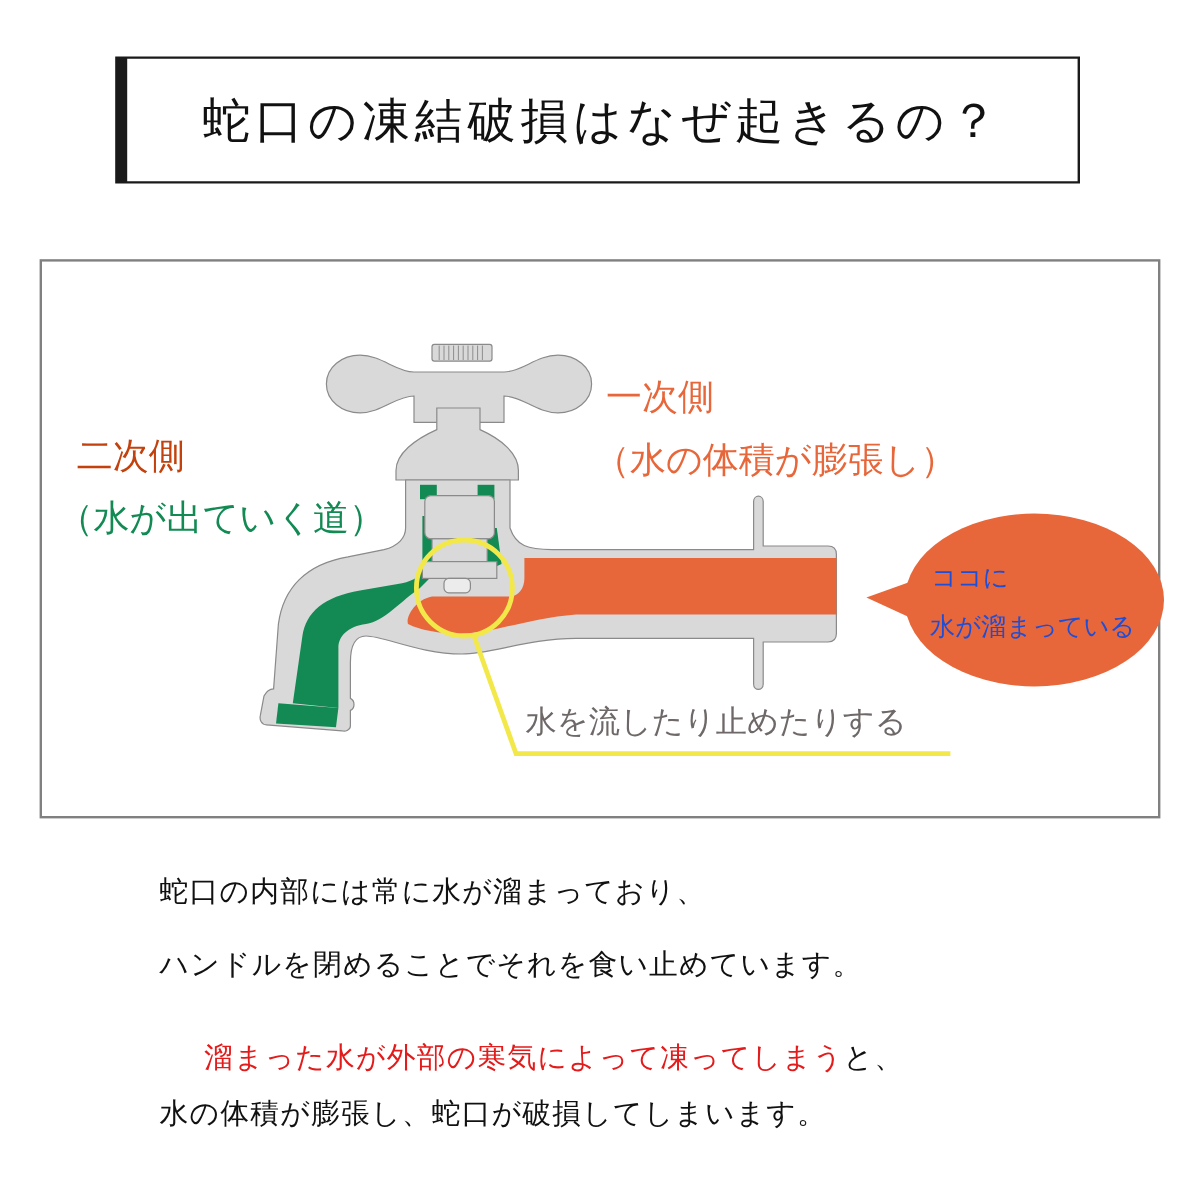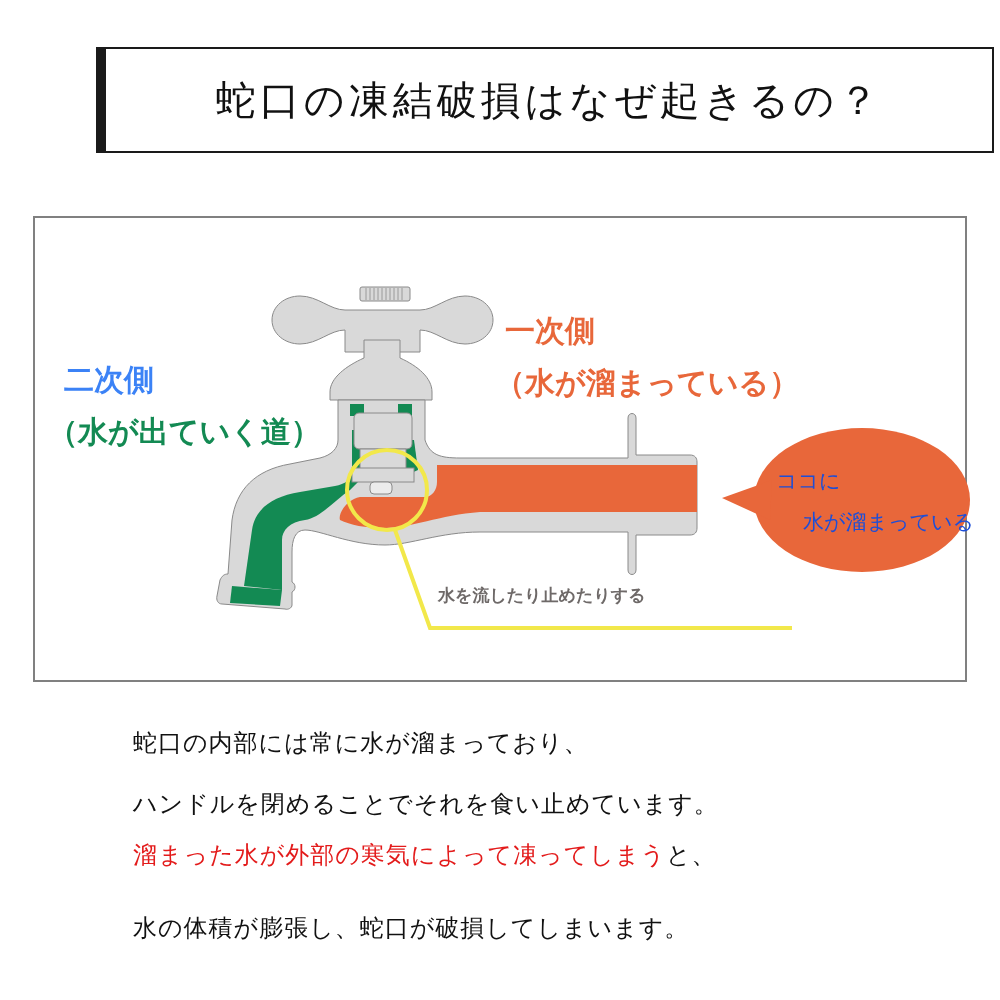--- a/index.html
+++ b/index.html
@@ -1,46 +1,46 @@
 <!DOCTYPE html>
 <html><head>
 <meta charset="utf-8">
 <style>
   html, body { margin: 0; padding: 0; background: #ffffff; }
   body { width: 1000px; height: 1000px; position: relative; overflow: hidden;
          font-family: "DejaVu Sans", "Liberation Sans", sans-serif; }
 
   .title-box {
-    position: absolute; left: 96px; top: 47px; width: 898px; height: 106px;
+    position: absolute; left: 96px; top: 47px; width: 804px; height: 106px;
     box-sizing: border-box; border: 2px solid #1a1a1a; border-left: 10px solid #1a1a1a;
     display: flex; align-items: center; justify-content: center; background: #fff;
   }
   .title-text { font-size: 40px; color: #111; letter-spacing: 4px; font-weight: normal; }
 
   .diagram-frame {
     position: absolute; left: 33px; top: 216px; width: 934px; height: 466px;
     box-sizing: border-box; border: 2px solid #808080; background: #fff;
   }
   .diagram-svg { position: absolute; left: 0; top: 0; }
 
-  .label { position: absolute; font-weight: bold; white-space: nowrap; }
-  .label-secondary-title { left: 64px; top: 360px; font-size: 30px; color: #3b82f6; }
+  .label { position: absolute; font-weight: normal; white-space: nowrap; }
+  .label-secondary-title { left: 64px; top: 360px; font-size: 30px; color: #c2410c; }
   .label-secondary-sub   { left: 48px; top: 412px; font-size: 30px; color: #138a53; }
   .label-primary-title   { left: 505px; top: 311px; font-size: 30px; color: #e8673a; }
   .label-primary-sub     { left: 495px; top: 363px; font-size: 30px; color: #e8673a; }
-  .label-valve           { left: 438px; top: 584px; font-size: 17px; color: #6e6968; }
+  .label-valve           { left: 438px; top: 584px; font-size: 26px; color: #6e6968; }
 
   .bubble-text { position: absolute; color: #1d4ed8; font-size: 21px; white-space: nowrap; }
   .bubble-line1 { left: 776px; top: 467px; }
-  .bubble-line2 { left: 803px; top: 508px; }
+  .bubble-line2 { left: 775px; top: 508px; }
 
   .body-text { position: absolute; left: 133px; font-size: 24px; color: #111; white-space: nowrap; letter-spacing: 1px; }
   .line1 { top: 727px; }
   .line2 { top: 788px; }
-  .line3 { top: 839px; }
+  .line3 { top: 865px; margin-left: 37px; }
   .line4 { top: 912px; }
   .highlight { color: #e31b1b; }
 </style>
 </head>
 <body>
 
 <div class="title-box">
   <span class="title-text">蛇口の凍結破損はなぜ起きるの？</span>
 </div>
 
@@ -96,21 +96,21 @@
 
   <g fill="#e8673a">
     <ellipse cx="862" cy="500" rx="108" ry="72"></ellipse>
     <polygon points="722,498 772,480 770,520"></polygon>
   </g>
 </svg>
 
 <div class="label label-secondary-title">二次側</div>
 <div class="label label-secondary-sub">（水が出ていく道）</div>
 <div class="label label-primary-title">一次側</div>
-<div class="label label-primary-sub">（水が溜まっている）</div>
+<div class="label label-primary-sub">（水の体積が膨張し）</div>
 <div class="label label-valve">水を流したり止めたりする</div>
 
 <div class="bubble-text bubble-line1">ココに</div>
 <div class="bubble-text bubble-line2">水が溜まっている</div>
 
 <div class="body-text line1">蛇口の内部には常に水が溜まっており、</div>
 <div class="body-text line2">ハンドルを閉めることでそれを食い止めています。</div>
 <div class="body-text line3"><span class="highlight">溜まった水が外部の寒気によって凍ってしまう</span><span>と、</span></div>
 <div class="body-text line4">水の体積が膨張し、蛇口が破損してしまいます。</div>
 

